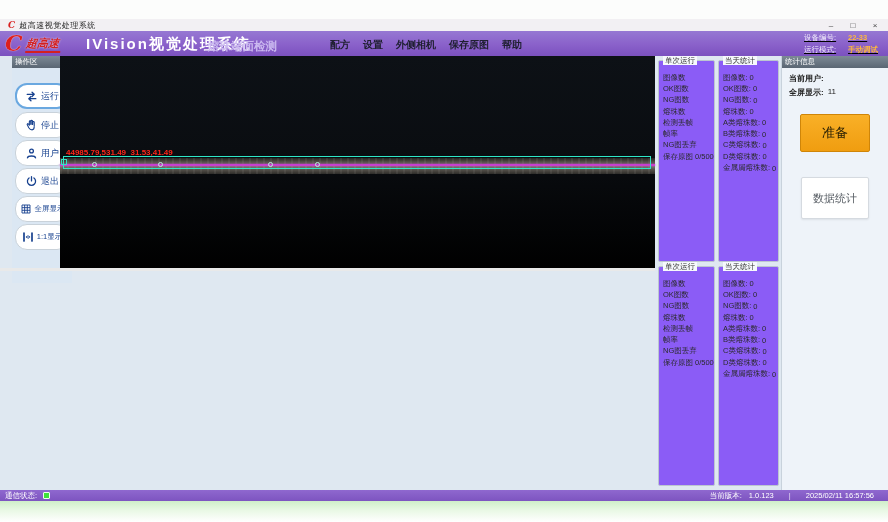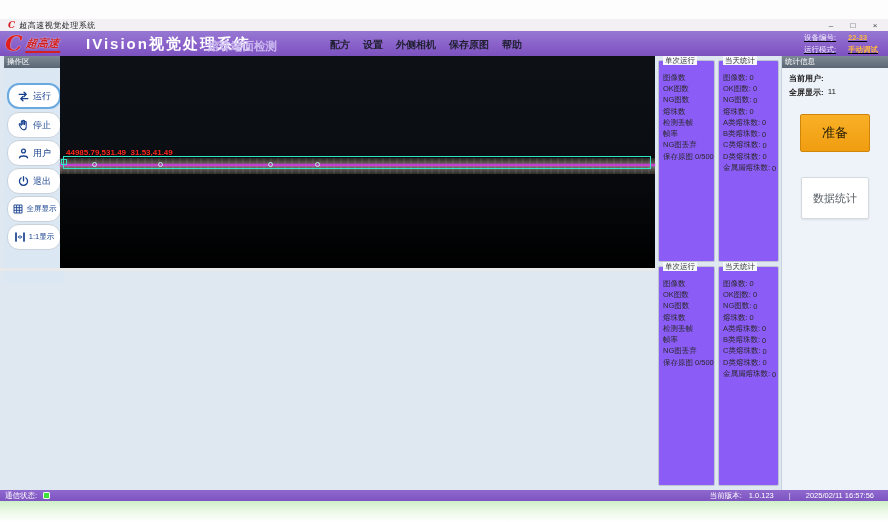--- a/index.html
+++ b/index.html
@@ -34,21 +34,21 @@
   .devinfo { position:absolute; right:10px; top:1px; font-size:7.5px; line-height:11.5px; text-align:left; }
   .devinfo .row { display:flex;text-decoration:underline; }
   .devinfo .lbl { color:#f2edfc; width:40px; }
   .devinfo .val { color:#ffb93c; font-weight:bold; margin-left:4px; }
 
   .content-bg { position:absolute; left:0; top:56px; width:888px; height:434px; background:#dfe8f1; }
 
   .panel-header { background:linear-gradient(180deg,#7d8a96 0%,#5a6673 100%); color:#fff;
     font-size:7.5px; line-height:12px; padding-left:3px; }
 
-  .sidebar { position:absolute; left:4px; top:56px; width:60px; height:227px; background:#dbe7f3; }
+  .sidebar { position:absolute; left:12px; top:56px; width:60px; height:227px; background:#dbe7f3; }
   .side-header { position:absolute; left:0; top:0; width:57px; height:12px; }
   .sbtn { position:absolute; left:3px; width:54px; height:26px; background:#ffffff;
     border:1px solid #c9d2da; border-radius:12px; display:flex; align-items:center; justify-content:center;
     gap:3px; color:#17418f; font-size:9px; cursor:pointer; padding:0 1px; }
   .sbtn.active { border:2px solid #6aa8e0; }
   .sbtn svg { flex:0 0 auto; }
   .sbtn .small { font-size:7.5px; }
 
   .camera { position:absolute; background:linear-gradient(180deg,#0d1116 0%,#0a0d11 45%,#000 100%); }
   .cam1 { left:60px; top:56px; width:595px; height:212px; }

